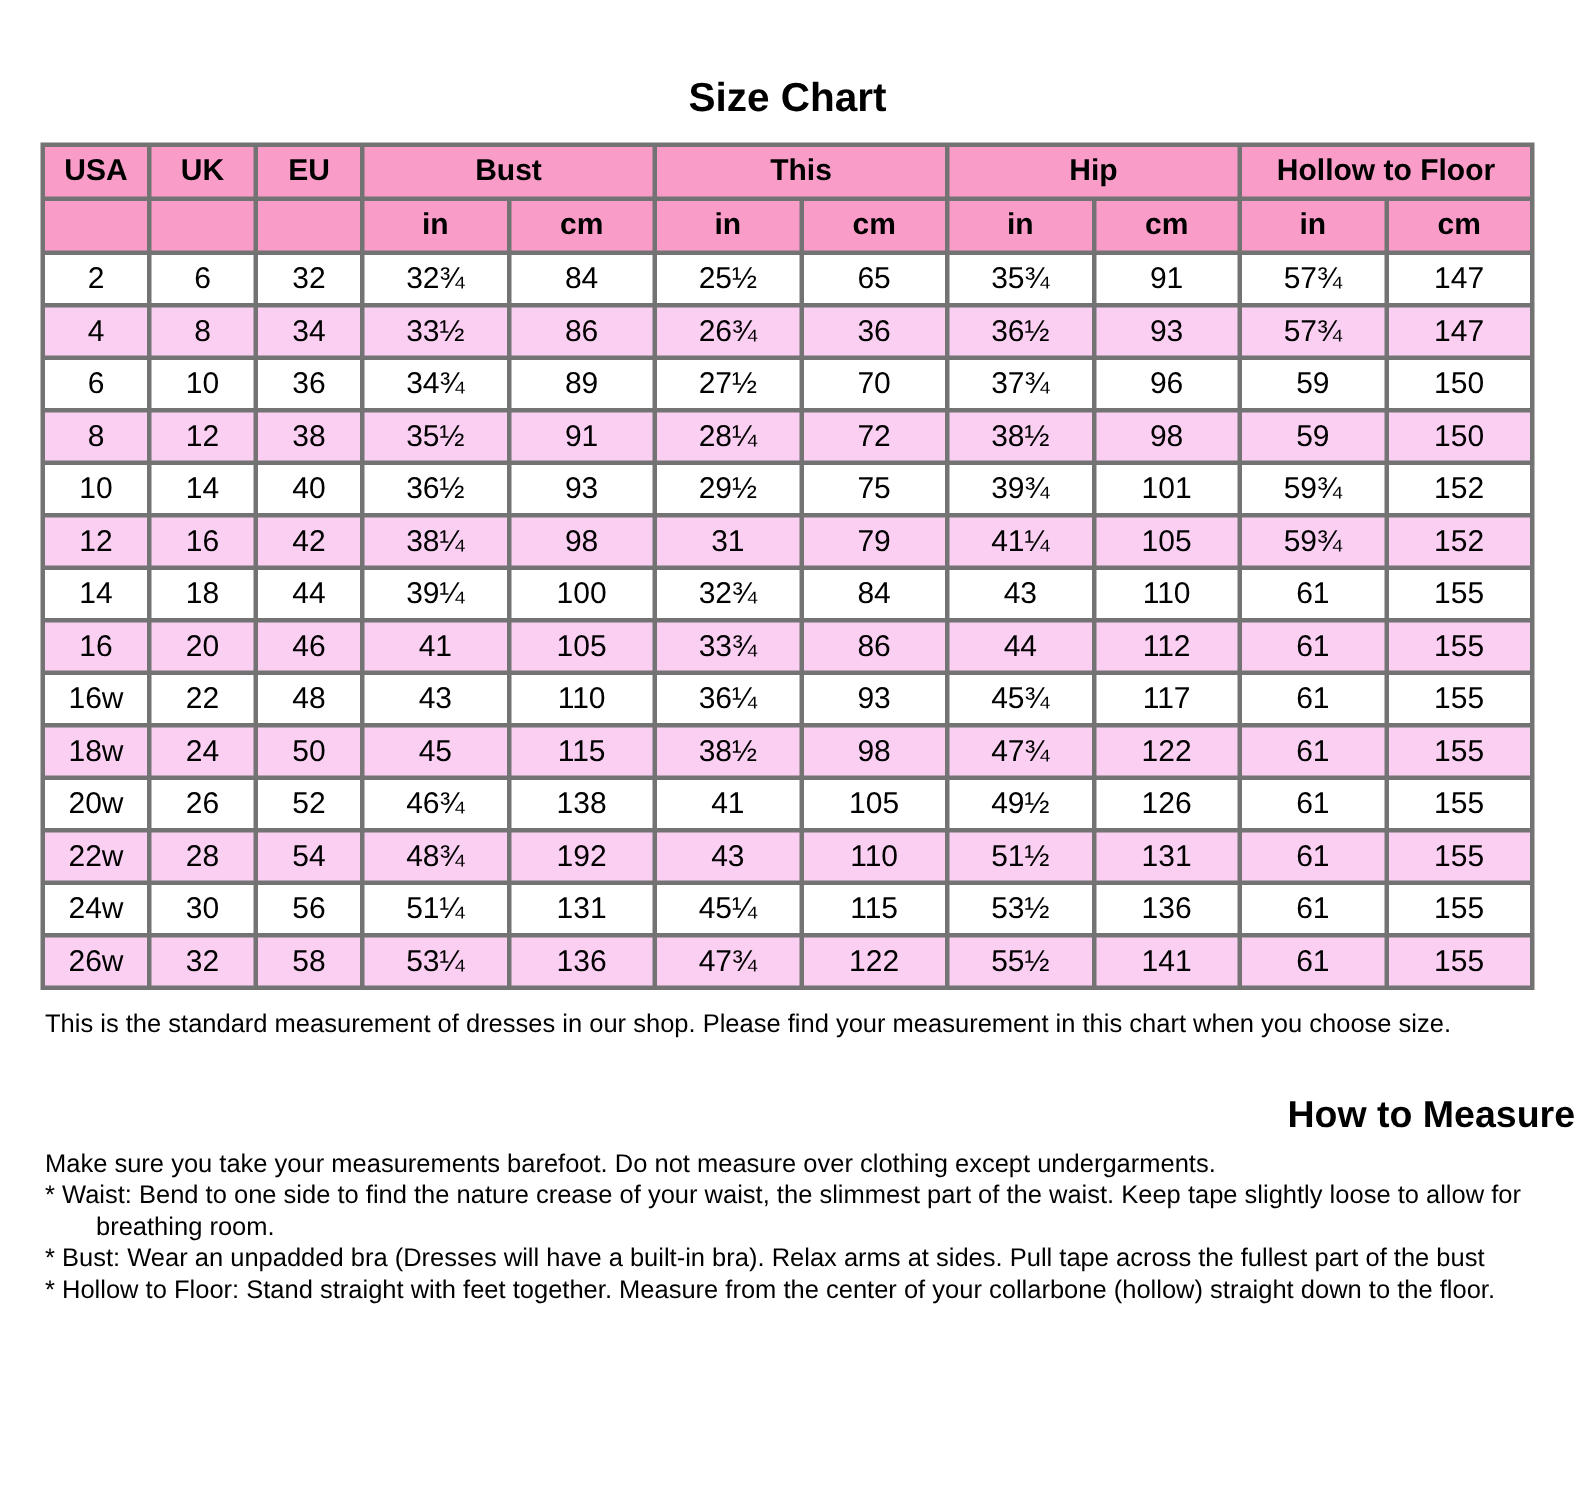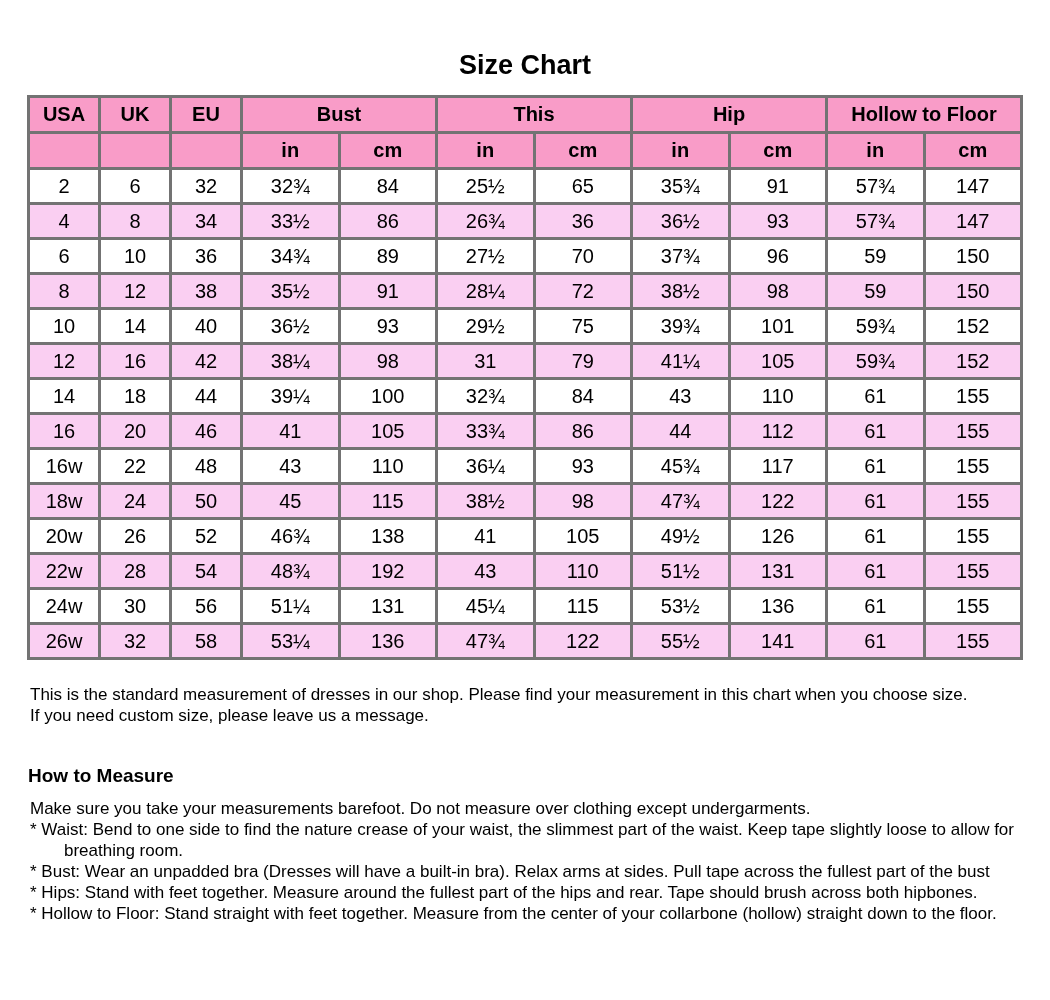--- a/index.html
+++ b/index.html
@@ -50,33 +50,34 @@
   }
   table.size-table tbody td {
     background: #ffffff;
     font-weight: normal;
     height: 32px;
   }
   table.size-table tbody tr.stripe td {
     background: var(--stripe-pink, #FACFF2);
   }
   .notes {
-    margin: 24px 0 0 30px;
+    margin: 12px 0 0 30px;
     width: 960px;
   }
   .notes p {
     margin: 0;
     font-size: 17px;
     line-height: 21px;
   }
   .howto-heading {
     margin: 34px 0 6px 28px;
-    font-size: 19px;
+    font-size: 25px;
     font-weight: bold;
     line-height: 32px;
+    text-align: right;
   }
   .measure {
     margin: 0 0 0 30px;
     width: 985px;
   }
   .measure p {
     margin: 0;
     font-size: 17px;
     line-height: 21px;
   }
@@ -311,26 +312,24 @@
           <td>55½</td>
           <td>141</td>
           <td>61</td>
           <td>155</td>
         </tr>
       </tbody>
   </table>
 
   <div class="notes">
     <p>This is the standard measurement of dresses in our shop. Please find your measurement in this chart when you choose size.</p>
-    <p>If you need custom size, please leave us a message.</p>
   </div>
 
   <h2 class="howto-heading">How to Measure</h2>
 
   <div class="measure">
     <p>Make sure you take your measurements barefoot. Do not measure over clothing except undergarments.</p>
     <p class="hanging">* Waist: Bend to one side to find the nature crease of your waist, the slimmest part of the waist. Keep tape slightly loose to allow for breathing room.</p>
     <p class="hanging">* Bust: Wear an unpadded bra (Dresses will have a built-in bra). Relax arms at sides. Pull tape across the fullest part of the bust</p>
-    <p class="hanging">* Hips: Stand with feet together. Measure around the fullest part of the hips and rear. Tape should brush across both hipbones.</p>
     <p class="hanging">* Hollow to Floor: Stand straight with feet together. Measure from the center of your collarbone (hollow) straight down to the floor.</p>
   </div>
 
 </div>
 
 </body></html>

